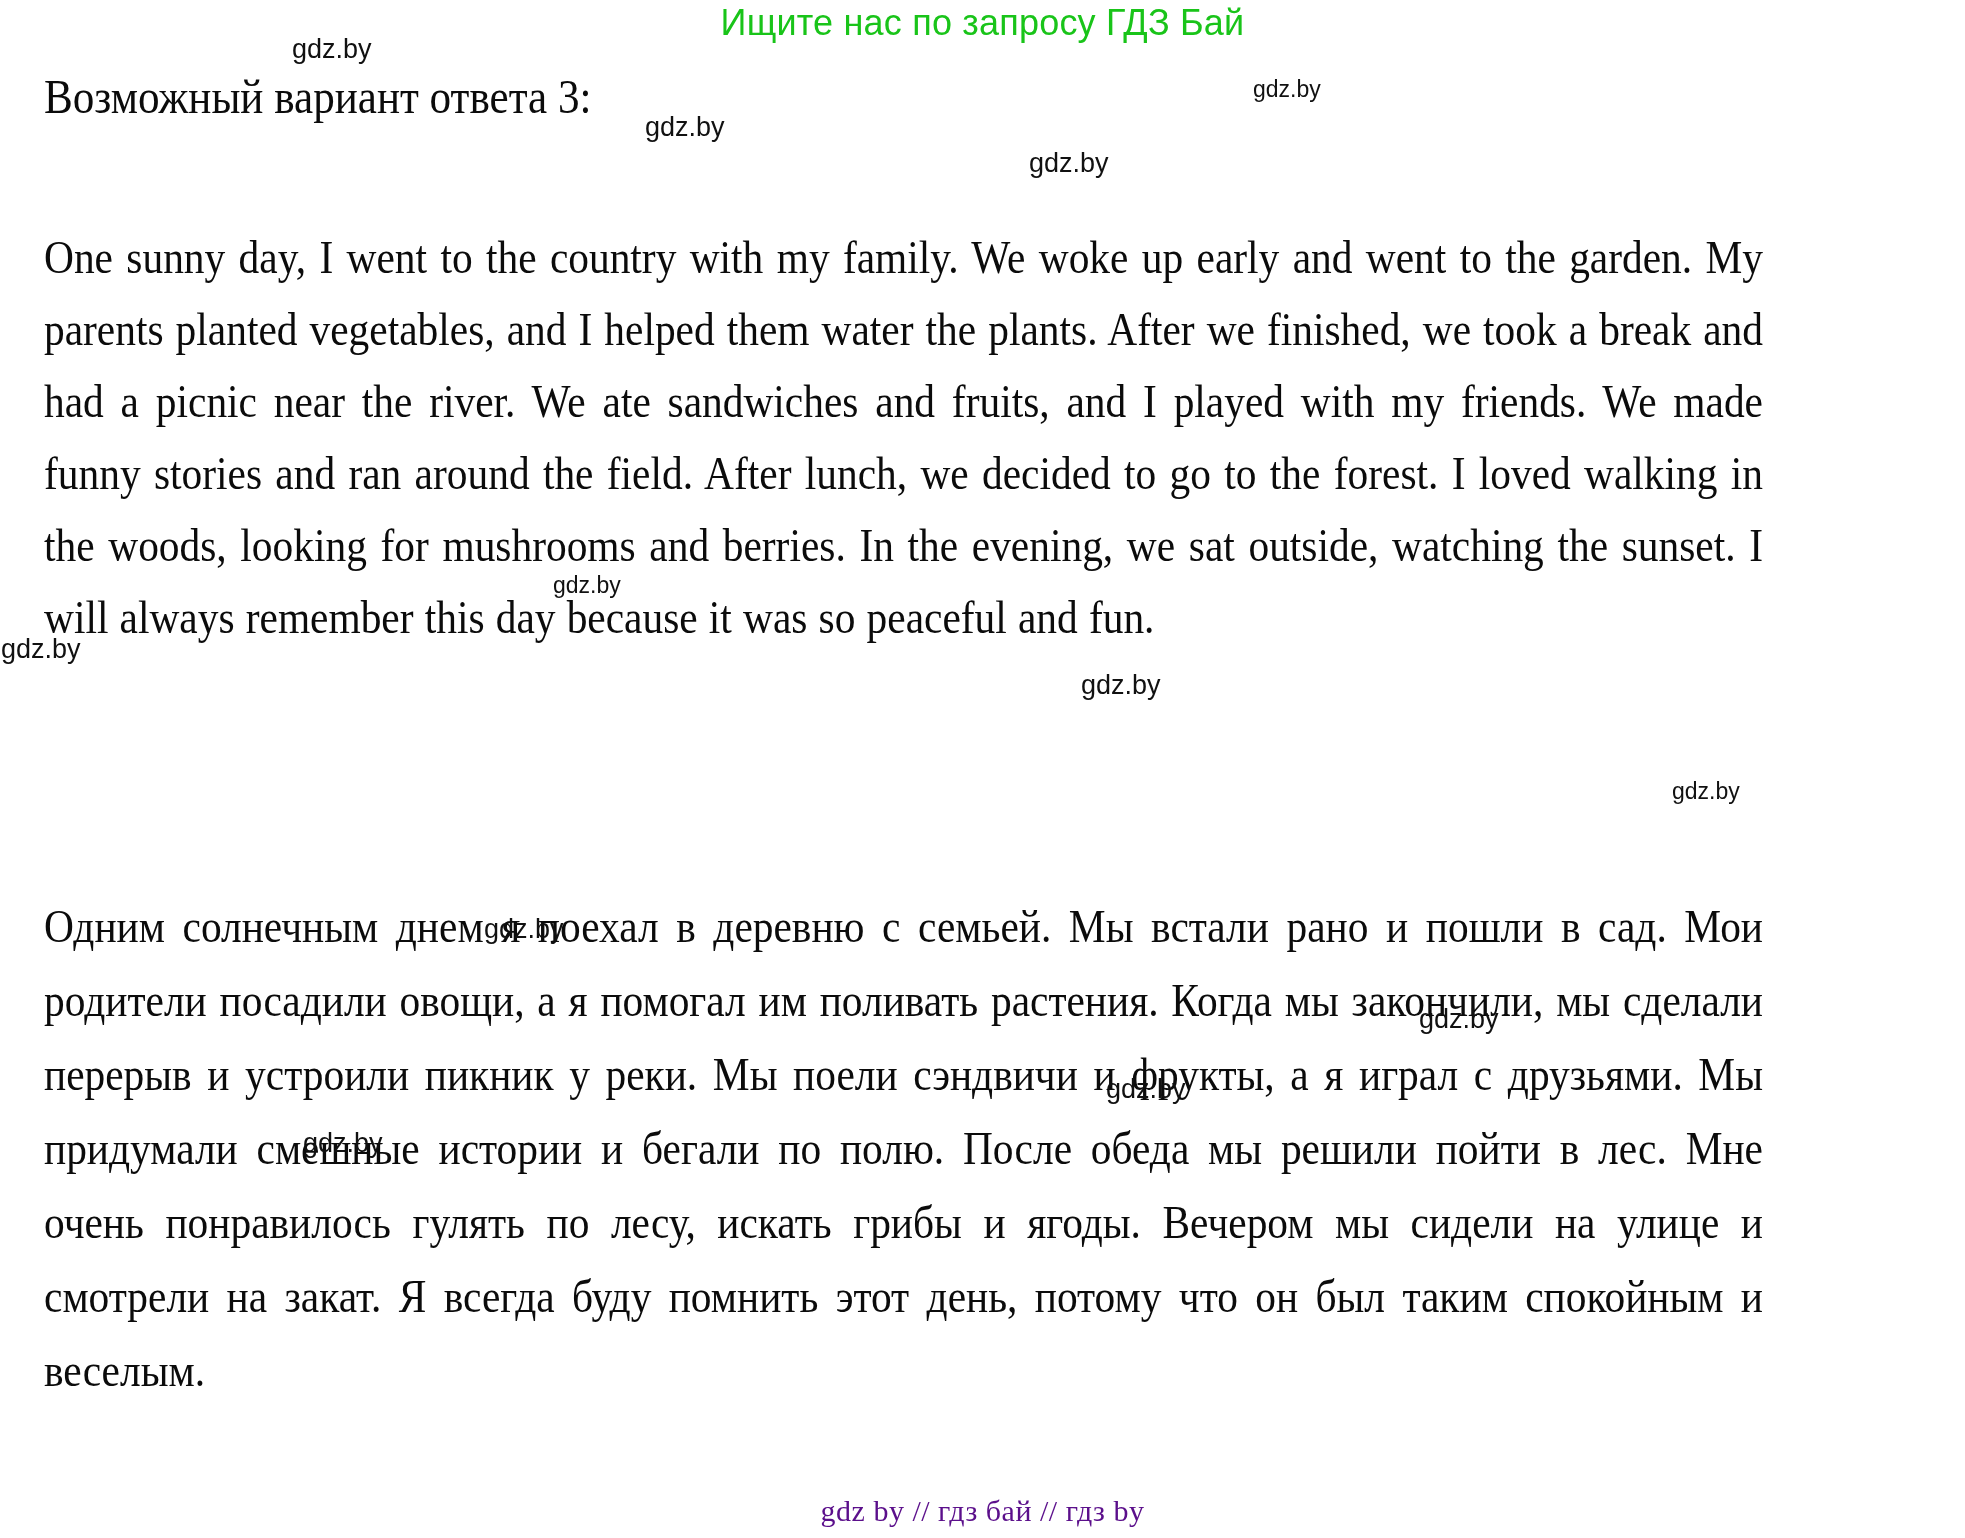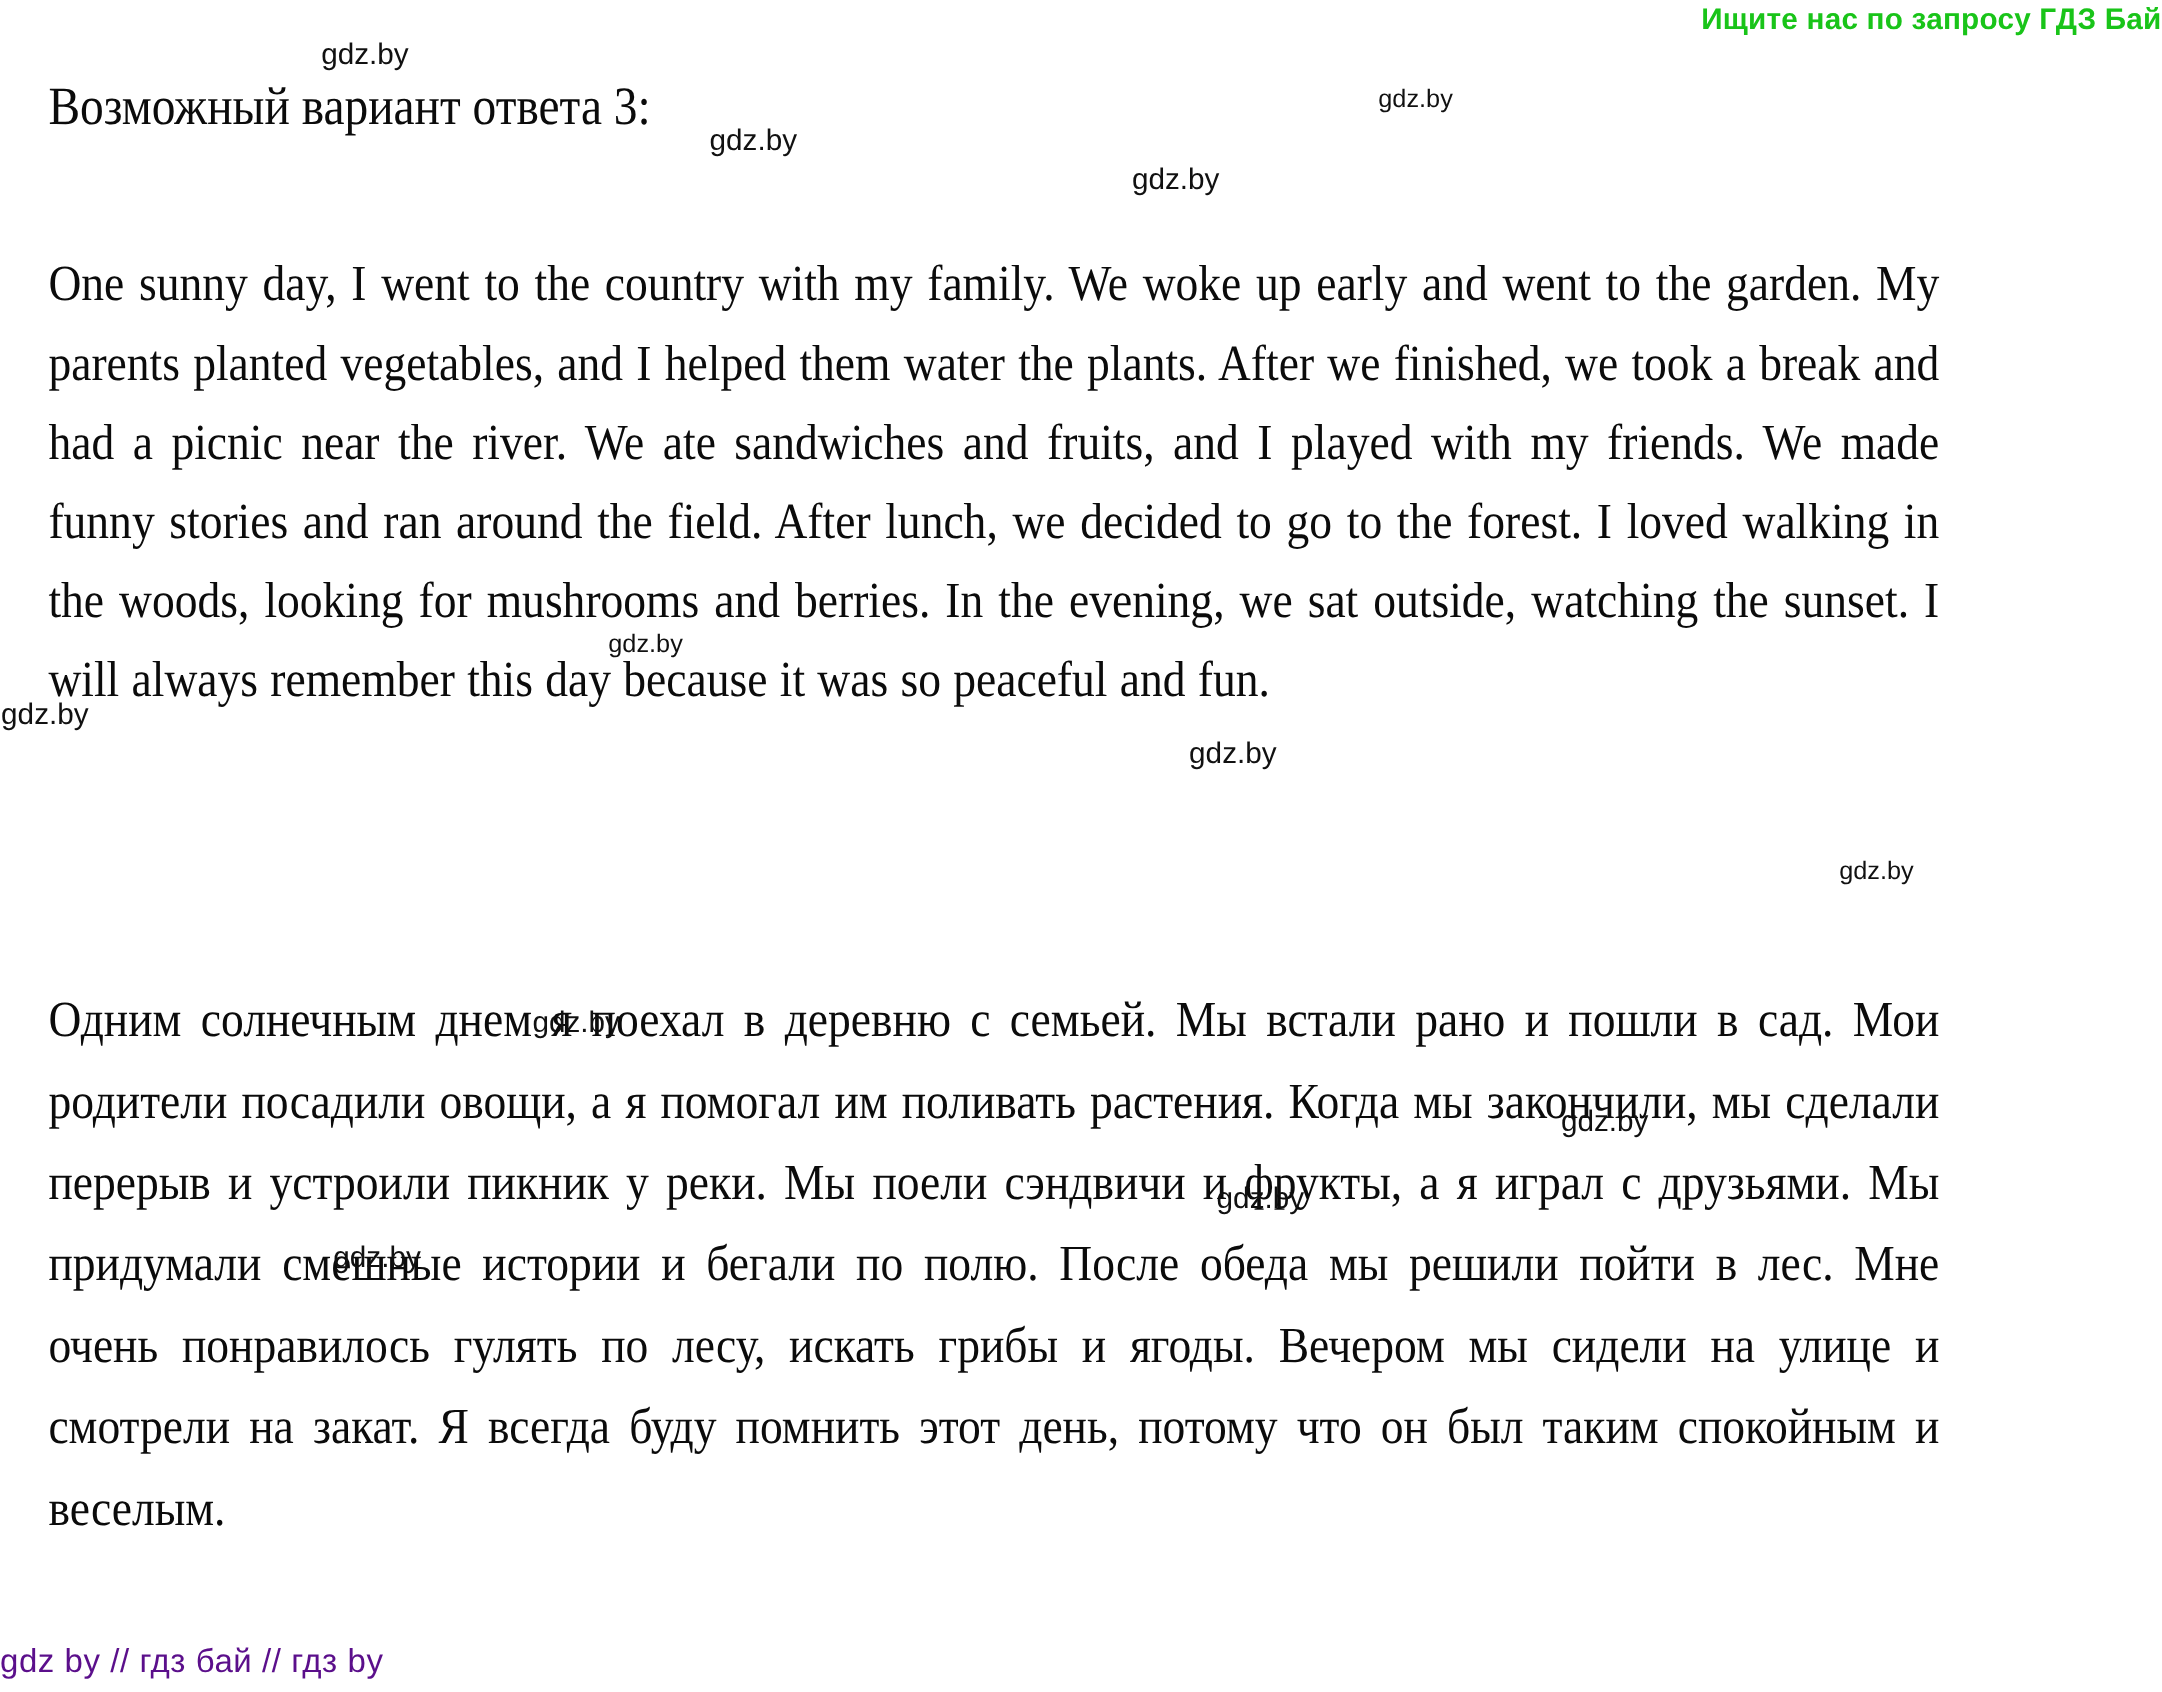--- a/index.html
+++ b/index.html
@@ -17,25 +17,25 @@
     background: #ffffff;
     overflow: hidden;
   }
 
   
   .promo {
     position: absolute;
     top: 2px;
     left: 0;
     width: 100%;
-    text-align: right;
+    text-align: center;
     color: #19c419;
     font-family: "Liberation Sans", "DejaVu Sans", sans-serif;
-    font-size: 27px;
-    font-weight: 700;
+    font-size: 36px;
+    font-weight: 400;
     letter-spacing: 0.2px;
     white-space: nowrap;
   }
 
   
   .doc-title {
     position: absolute;
     left: 44px;
     top: 72px;
     font-size: 49px;
@@ -79,22 +79,23 @@
     white-space: nowrap;
     pointer-events: none;
   }
 
   
   .footer {
     position: absolute;
     left: 0;
     bottom: 10px;
     width: 100%;
+    text-align: center;
     color: #5b0f8b;
-    font-family: Liberation Sans, sans-serif;
+    font-family: Liberation Serif, serif;
     font-size: 30px;
     font-weight: 400;
     letter-spacing: 0.5px;
     white-space: nowrap;
   }
 </style>
 </head>
 <body>
 
 <div id="page">

